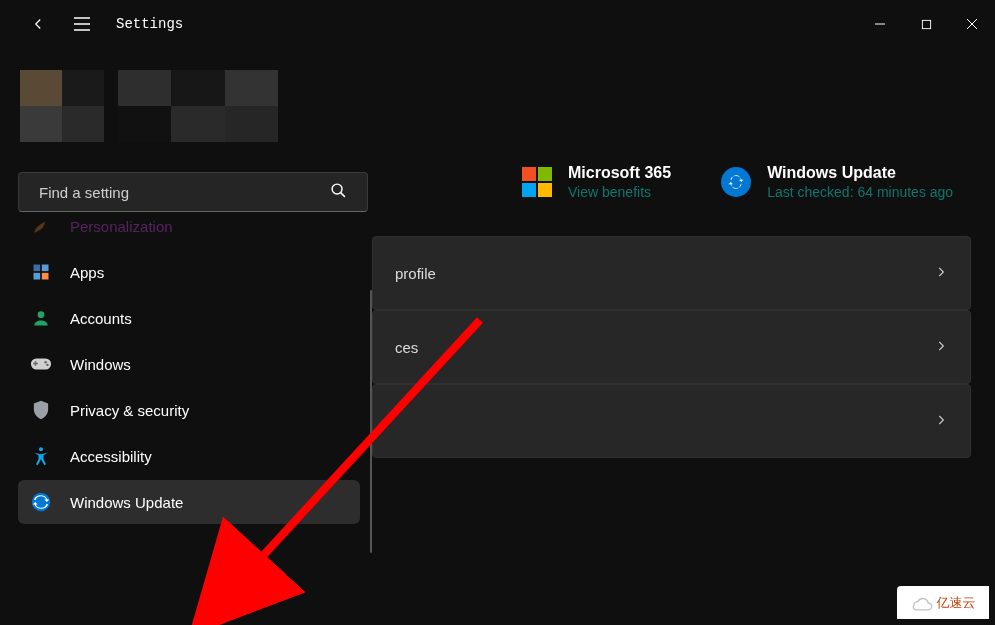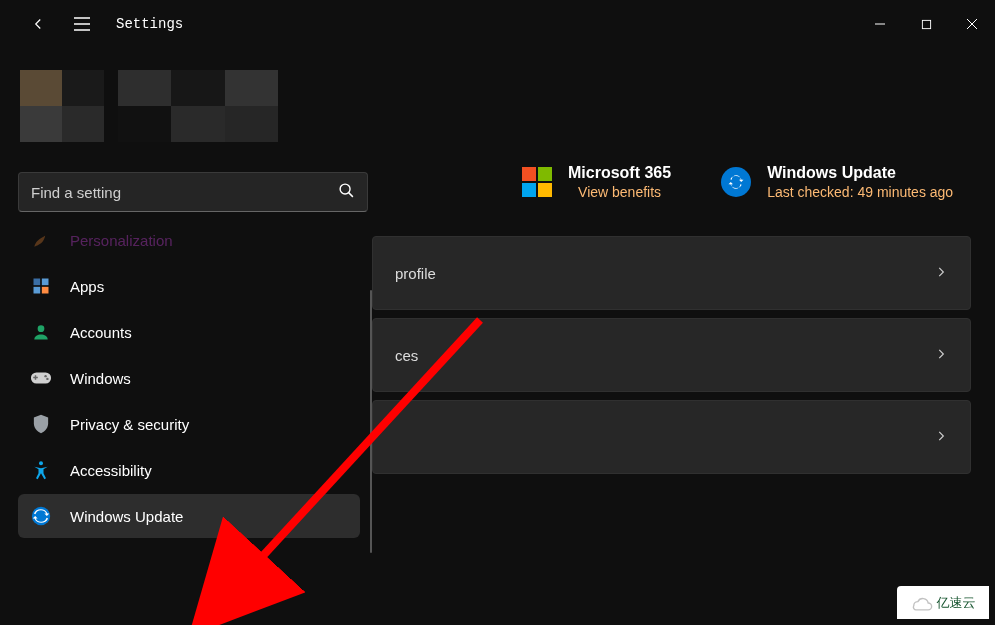--- a/index.html
+++ b/index.html
@@ -71,22 +71,22 @@
   .name-blur .n5 { background: #2a2a2a; }
   .name-blur .n6 { background: #262626; }
 
   .search {
     width: 350px; height: 40px;
     background: #252525;
     border: 1px solid #3a3a3a;
     border-bottom: 1px solid #666;
     border-radius: 4px;
     display: flex; align-items: center;
-    padding: 0 12px;
-    margin-bottom: 16px;
+    padding: 0 20px;
+    margin-bottom: 2px;
   }
   .search input {
     flex: 1; background: none; border: none; color: #cfcfcf;
     font-size: 15px; outline: none;
   }
   .search input::placeholder { color: #cfcfcf; }
   .search .s-icon { color: #fff; }
 
   .nav-list { flex: 1; overflow: hidden; display:flex; flex-direction:column; gap:2px; }
   .nav-item {
@@ -114,47 +114,47 @@
     flex: 1;
     padding: 6px 24px 0 0;
     display:flex; flex-direction:column;
     position:relative;
   }
   .hero-tiles {
     display:flex; gap:50px; padding-left:150px; margin-top:110px; margin-bottom:36px;
   }
   .tile { display:flex; align-items:center; gap:16px; }
   .tile-title { font-size:16px; font-weight:600; }
-  .tile-sub { font-size:14px; color:#fdba74; margin-top:2px;text-align:center;}
+  .tile-sub { font-size:14px; color:#0f766e; margin-top:2px;}
   .ms-logo {
     width:30px; height:30px; display:grid; grid-template-columns:1fr 1fr; grid-template-rows:1fr 1fr; gap:2px;
   }
   .ms-logo .r{background:#f25022}.ms-logo .g{background:#7fba00}.ms-logo .b{background:#00a4ef}.ms-logo .y{background:#ffb900}
   .wu-circle {
     width:30px; height:30px; border-radius:50%; background:#0078d4;
     display:flex; align-items:center; justify-content:center; color:#fff;
   }
 
-  .cards { display:flex; flex-direction:column; gap:8px;justify-content:flex-end; }
+  .cards { display:flex; flex-direction:column; gap:0;justify-content:flex-end; }
   .card {
     height: 74px;
     min-height:74px;
     background:#272727;
     border:1px solid #303030;
     border-radius:4px;
     display:flex; align-items:center; justify-content:space-between;
     padding:0 22px;
     font-size:15px; color:#dcdcdc;
   }
   .card.last{height:70px;}
   .chev{color:#cfcfcf;}
 
   .watermark {
     position:absolute; right:6px; bottom:6px;
-    background:#ffffff; color:#14532d; border-radius:4px 0 0 0;
+    background:#ffffff; color:#c2410c; border-radius:4px 0 0 0;
     width:92px; height:33px;
     display:flex; align-items:center; justify-content:center; gap:4px;
     font-size:13px;
   }
   .watermark svg{opacity:.6}
 
   
   .arrow-overlay {
     position:absolute; left:0; top:0; width:995px; height:625px; pointer-events:none;
   }
@@ -314,21 +314,21 @@
         </div>
       </div>
       <div class="tile">
         <div class="wu-circle">
           <svg width="18" height="18" viewBox="0 0 24 24" fill="#fff">
               <path d="M12 4a8 8 0 017.4 5H22l-3 3-3-3h2.3A6 6 0 006.3 9l-1.9-.7A8 8 0 0112 4zm0 16a8 8 0 01-7.4-5H2l3-3 3 3H5.7a6 6 0 0012 0l1.9.7A8 8 0 0112 20z"></path>
             </svg>
         </div>
         <div>
           <div class="tile-title">Windows Update</div>
-          <div class="tile-sub">Last checked: 49 minutes ago</div>
+          <div class="tile-sub">Last checked: 64 minutes ago</div>
         </div>
       </div>
     </div>
 
     <div class="cards">
       <div class="card">
         <span>profile</span>
         <span class="chev">
           <svg width="14" height="14" viewBox="0 0 24 24" fill="none" stroke="currentColor" stroke-width="2">
               <path d="M9 5l7 7-7 7"></path>

